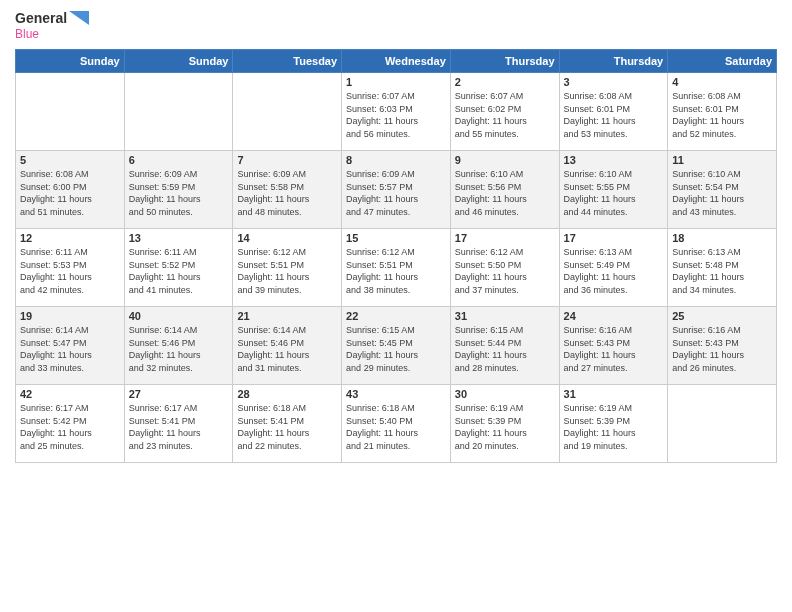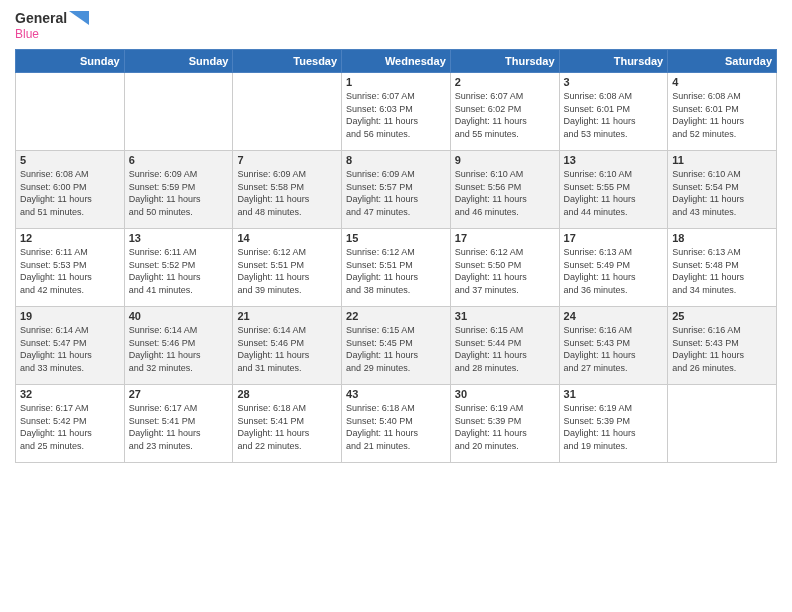--- a/index.html
+++ b/index.html
@@ -224,21 +224,21 @@
             <div class="day-num">24</div>
             <div class="day-info">Sunrise: 6:16 AM<br>Sunset: 5:43 PM<br>Daylight: 11 hours<br>and 27 minutes.</div>
           </td>
           <td>
             <div class="day-num">25</div>
             <div class="day-info">Sunrise: 6:16 AM<br>Sunset: 5:43 PM<br>Daylight: 11 hours<br>and 26 minutes.</div>
           </td>
         </tr>
         <tr>
           <td>
-            <div class="day-num">32</div>
+            <div class="day-num">42</div>
             <div class="day-info">Sunrise: 6:17 AM<br>Sunset: 5:42 PM<br>Daylight: 11 hours<br>and 25 minutes.</div>
           </td>
           <td>
             <div class="day-num">27</div>
             <div class="day-info">Sunrise: 6:17 AM<br>Sunset: 5:41 PM<br>Daylight: 11 hours<br>and 23 minutes.</div>
           </td>
           <td>
             <div class="day-num">28</div>
             <div class="day-info">Sunrise: 6:18 AM<br>Sunset: 5:41 PM<br>Daylight: 11 hours<br>and 22 minutes.</div>
           </td>

